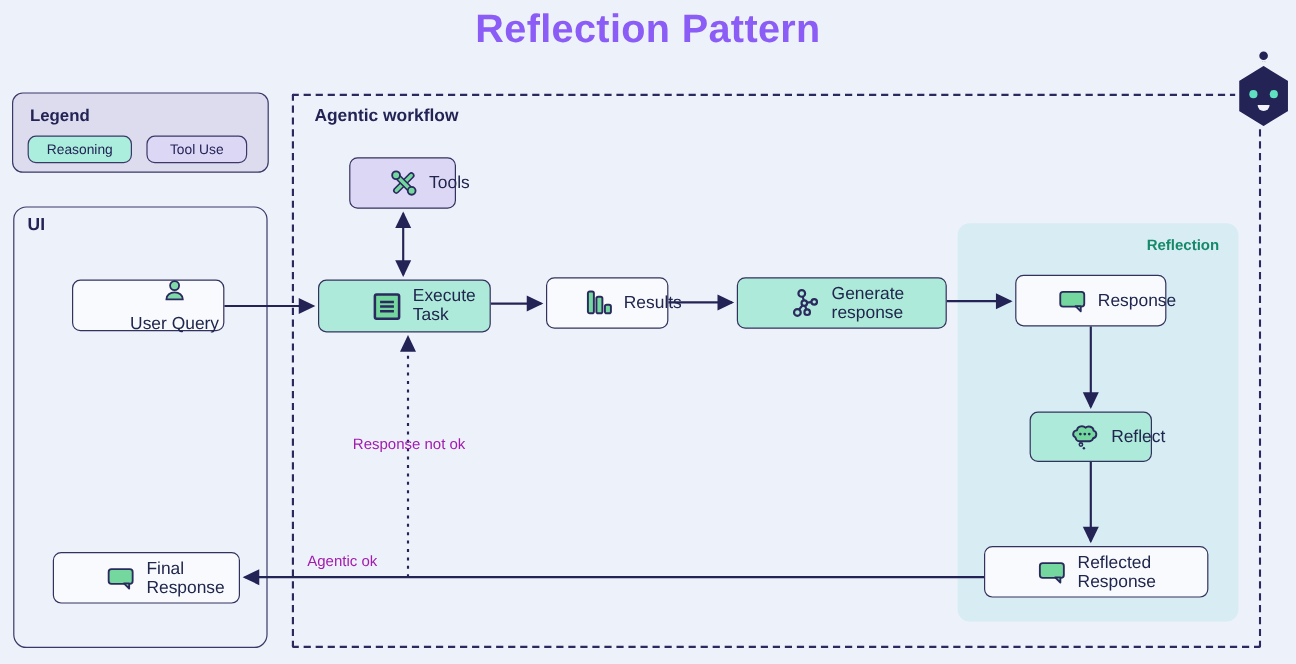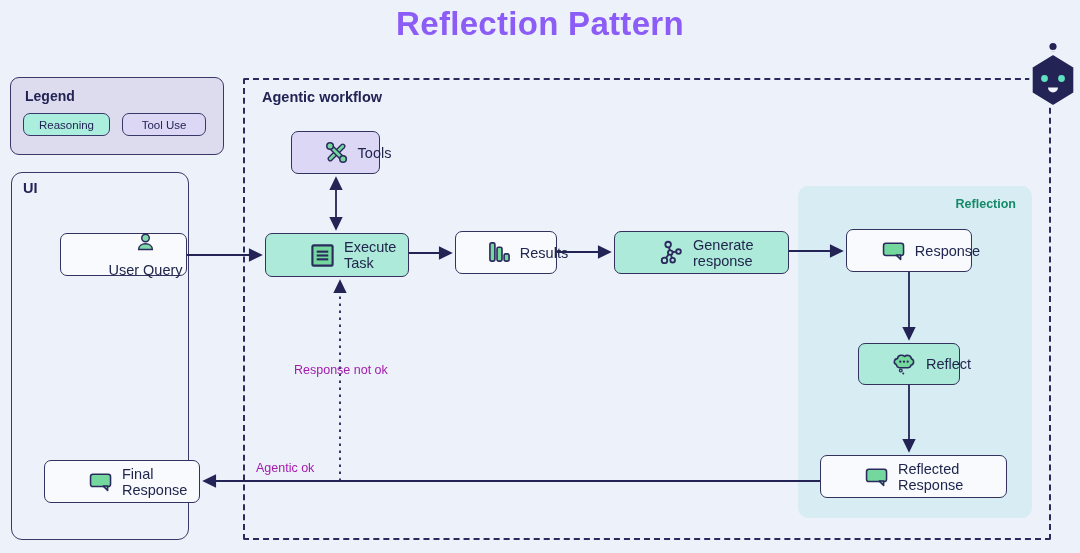--- a/index.html
+++ b/index.html
@@ -9,30 +9,30 @@
     font-family:"Liberation Sans", sans-serif;
     color:#232355;
   }
   .abs{position:absolute;box-sizing:border-box;}
   #title{
     top:5px;left:0;width:1080px;text-align:center;
     font-size:33px;font-weight:700;color:#8b5cf6;letter-spacing:.3px;
   }
   
   .panel{border:1.6px solid #3a3868;border-radius:9px;}
-  #legend-panel{left:10px;top:77px;width:214px;height:78px;background:#dcdcee;text-decoration:underline;}
+  #legend-panel{left:10px;top:77px;width:214px;height:67px;background:#dcdcee;text-decoration:underline;}
   #legend-title{left:14px;top:10px;font-size:14px;font-weight:700;}
   .chip{
     display:flex;align-items:center;justify-content:center;
     border:1.3px solid #3a3868;border-radius:7px;
     font-size:11.5px;font-weight:500;color:#232355;
   }
   #chip-reasoning{left:12px;top:35px;width:87px;height:23px;background:#abeedd;}
   #chip-tooluse{left:111px;top:35px;width:84px;height:23px;background:#dcd7f5;}
-  #ui-panel{left:11px;top:172px;width:178px;height:368px;background:transparent;border-radius:11px;}
+  #ui-panel{left:11px;top:172px;width:212px;height:368px;background:transparent;border-radius:11px;}
   #ui-title{left:11px;top:7px;font-size:14.5px;font-weight:700;}
   #agentic-panel{left:243px;top:78px;width:808px;height:462px;border:2px dashed #2b2a5e;border-radius:2px;}
   #agentic-title{left:17px;top:9px;font-size:14.5px;font-weight:700;}
   #reflection-area{left:798px;top:186px;width:234px;height:332px;background:#d8ecf4;border-radius:10px;}
   #reflection-title{right:16px;top:11px;font-size:12.5px;font-weight:700;color:#168a68;}
   
   .node{
     display:flex;align-items:center;justify-content:center;gap:9px;
     border:1.7px solid #33325e;border-radius:7px;
     font-size:14.5px;font-weight:500;color:#20264d;padding-left:44px;

